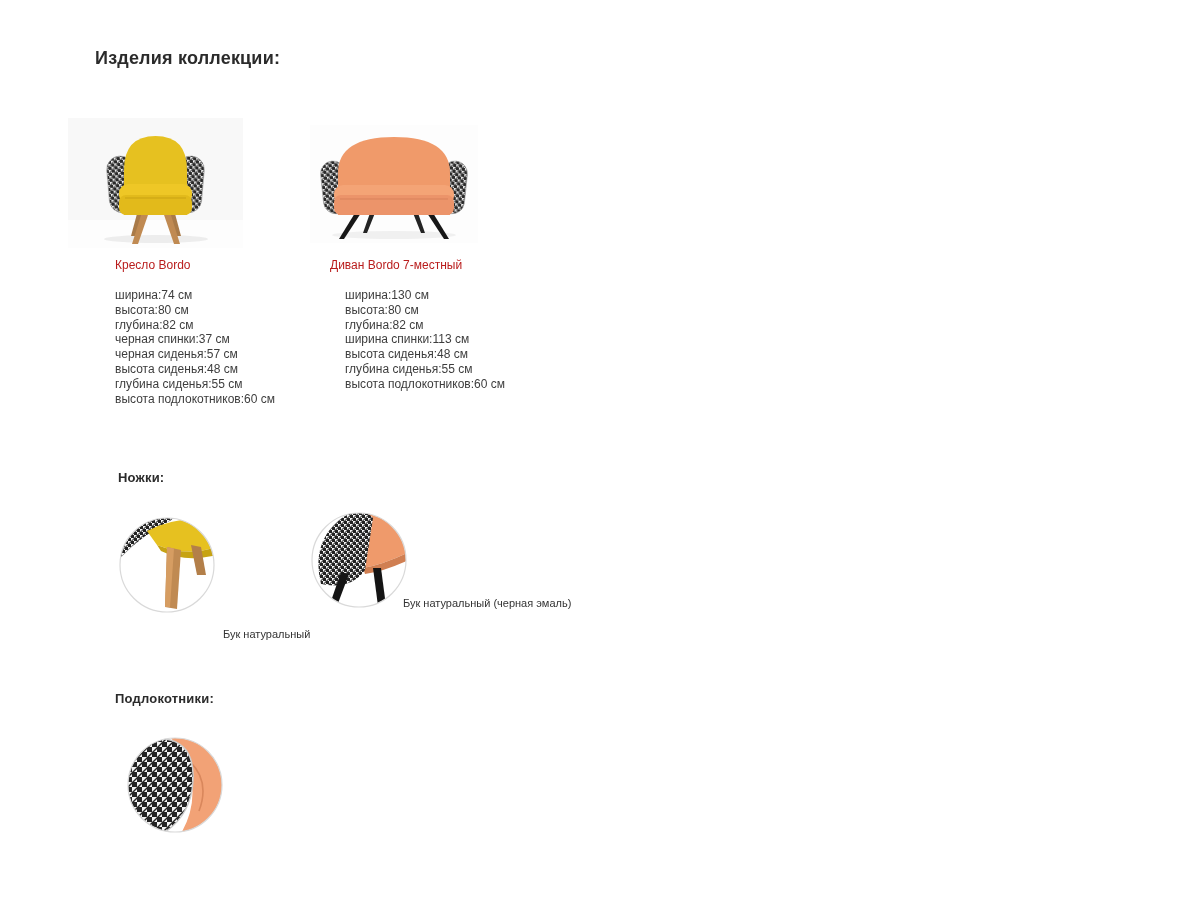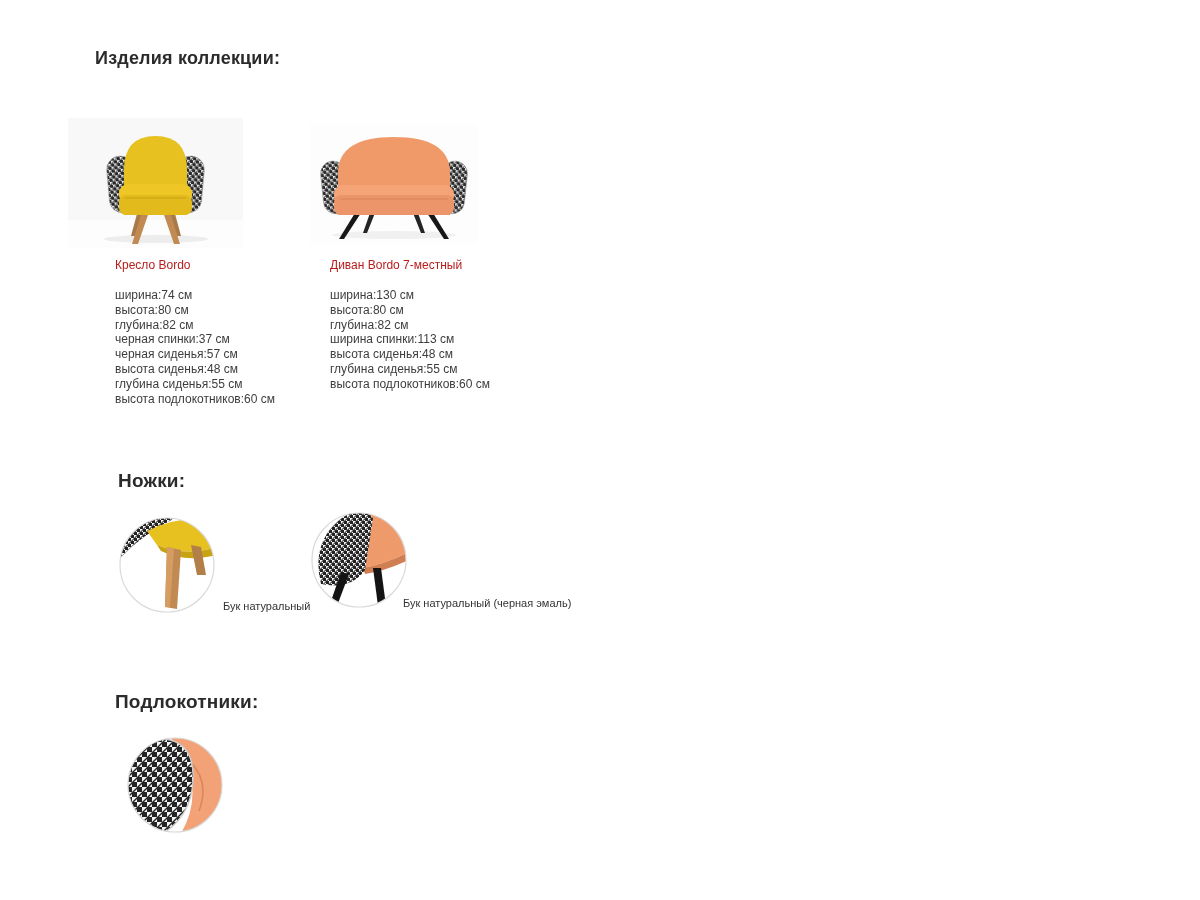--- a/index.html
+++ b/index.html
@@ -1,21 +1,21 @@
 <!DOCTYPE html>
 <html><head>
 <meta charset="utf-8">
 <style>
   *{box-sizing:border-box;margin:0;padding:0}
   html,body{background:#ffffff}
   body{font-family:"Liberation Sans",sans-serif;}
   .canvas{position:relative;width:1200px;height:884px;background:#ffffff;overflow:hidden}
   .abs{position:absolute}
   .page-title{left:95px;top:48px;font-size:18px;font-weight:700;color:#2b2b2b;letter-spacing:.2px}
-  .section-title{font-size:19px;font-weight:700;color:#2b2b2b;letter-spacing:.2px}
+  .section-title{font-size:13px;font-weight:700;color:#2b2b2b;letter-spacing:.2px}
   .product-name{font-size:12px;color:#b91c1c}
   .spec-list{font-size:12px;color:#3d3d3d;line-height:14.8px;white-space:nowrap}
   .sample-label{font-size:11px;color:#333333;white-space:nowrap}
   .photo svg,.circle-img svg{display:block}
   .circle-img{width:96px;height:96px}
 </style>
 </head>
 <body>
 
 <div class="canvas">
@@ -81,21 +81,21 @@
       <rect x="12" y="36" width="25" height="53" rx="12.5" fill="url(#h2)" stroke="#999999" stroke-width="0.6" transform="rotate(-6 24 62)"></rect>
       <rect x="131" y="36" width="25" height="53" rx="12.5" fill="url(#h2)" stroke="#999999" stroke-width="0.6" transform="rotate(6 144 62)"></rect>
       <path d="M28,90 L28,48 Q28,12 84,12 Q140,12 140,48 L140,90 Z" fill="#f09a6a"></path>
       <rect x="24" y="60" width="120" height="20" rx="9" fill="#f4a476"></rect>
       <rect x="24" y="70" width="120" height="20" rx="7" fill="#ec946a"></rect>
       <line x1="30" y1="74" x2="138" y2="74" stroke="#d8815a" stroke-width="1"></line>
     </svg>
   </div>
 
   <div class="abs product-name" style="left:330px;top:258px">Диван Bordo 7-местный</div>
-  <div class="abs spec-list" style="left:330px;top:288px">
+  <div class="abs spec-list" style="left:345px;top:288px">
       <div>ширина:130 см</div>
       <div>высота:80 см</div>
       <div>глубина:82 см</div>
       <div>ширина спинки:113 см</div>
       <div>высота сиденья:48 см</div>
       <div>глубина сиденья:55 см</div>
       <div>высота подлокотников:60 см</div>
     </div>
 
   <h2 class="abs section-title" style="left:118px;top:470px">Ножки:</h2>
@@ -119,21 +119,21 @@
         <path d="M-5,48 Q18,20 58,0 L-5,-8 Z" fill="url(#h3)"></path>
         <path d="M28,14 Q62,-4 98,6 L98,30 Q68,40 38,28 Z" fill="#e6c120"></path>
         <path d="M38,28 Q68,40 98,30 L98,38 Q66,46 42,34 Z" fill="#c7a313"></path>
         <polygon points="48,30 62,33 58,92 46,90" fill="#c08a52"></polygon>
         <polygon points="48,30 55,31.5 51,90 46,90" fill="#d69d62"></polygon>
         <polygon points="72,28 82,30 87,58 78,58" fill="#b37f49"></polygon>
       </g>
       <circle cx="48" cy="48" r="47" fill="none" stroke="#d9d9d9" stroke-width="1.2"></circle>
     </svg>
   </div>
-  <div class="abs sample-label" style="left:223px;top:600px">Бук натуральный</div>
+  <div class="abs sample-label" style="left:223px;top:628px">Бук натуральный</div>
 
   <div class="abs circle-img" style="left:311px;top:512px">
     <svg width="96" height="96" viewBox="0 0 96 96">
       <defs>
         <pattern id="h4" width="6" height="6" patternUnits="userSpaceOnUse">
           <rect width="6" height="6" fill="#f4f4f4"></rect>
           <rect width="3" height="3" fill="#222222"></rect>
           <rect x="3" y="3" width="3" height="3" fill="#222222"></rect>
           <path d="M3,3 L6,0 L6,1.2 L4.2,3 Z" fill="#222222"></path>
           <path d="M0,6 L3,3 L3,4.2 L1.2,6 Z" fill="#222222"></path>

